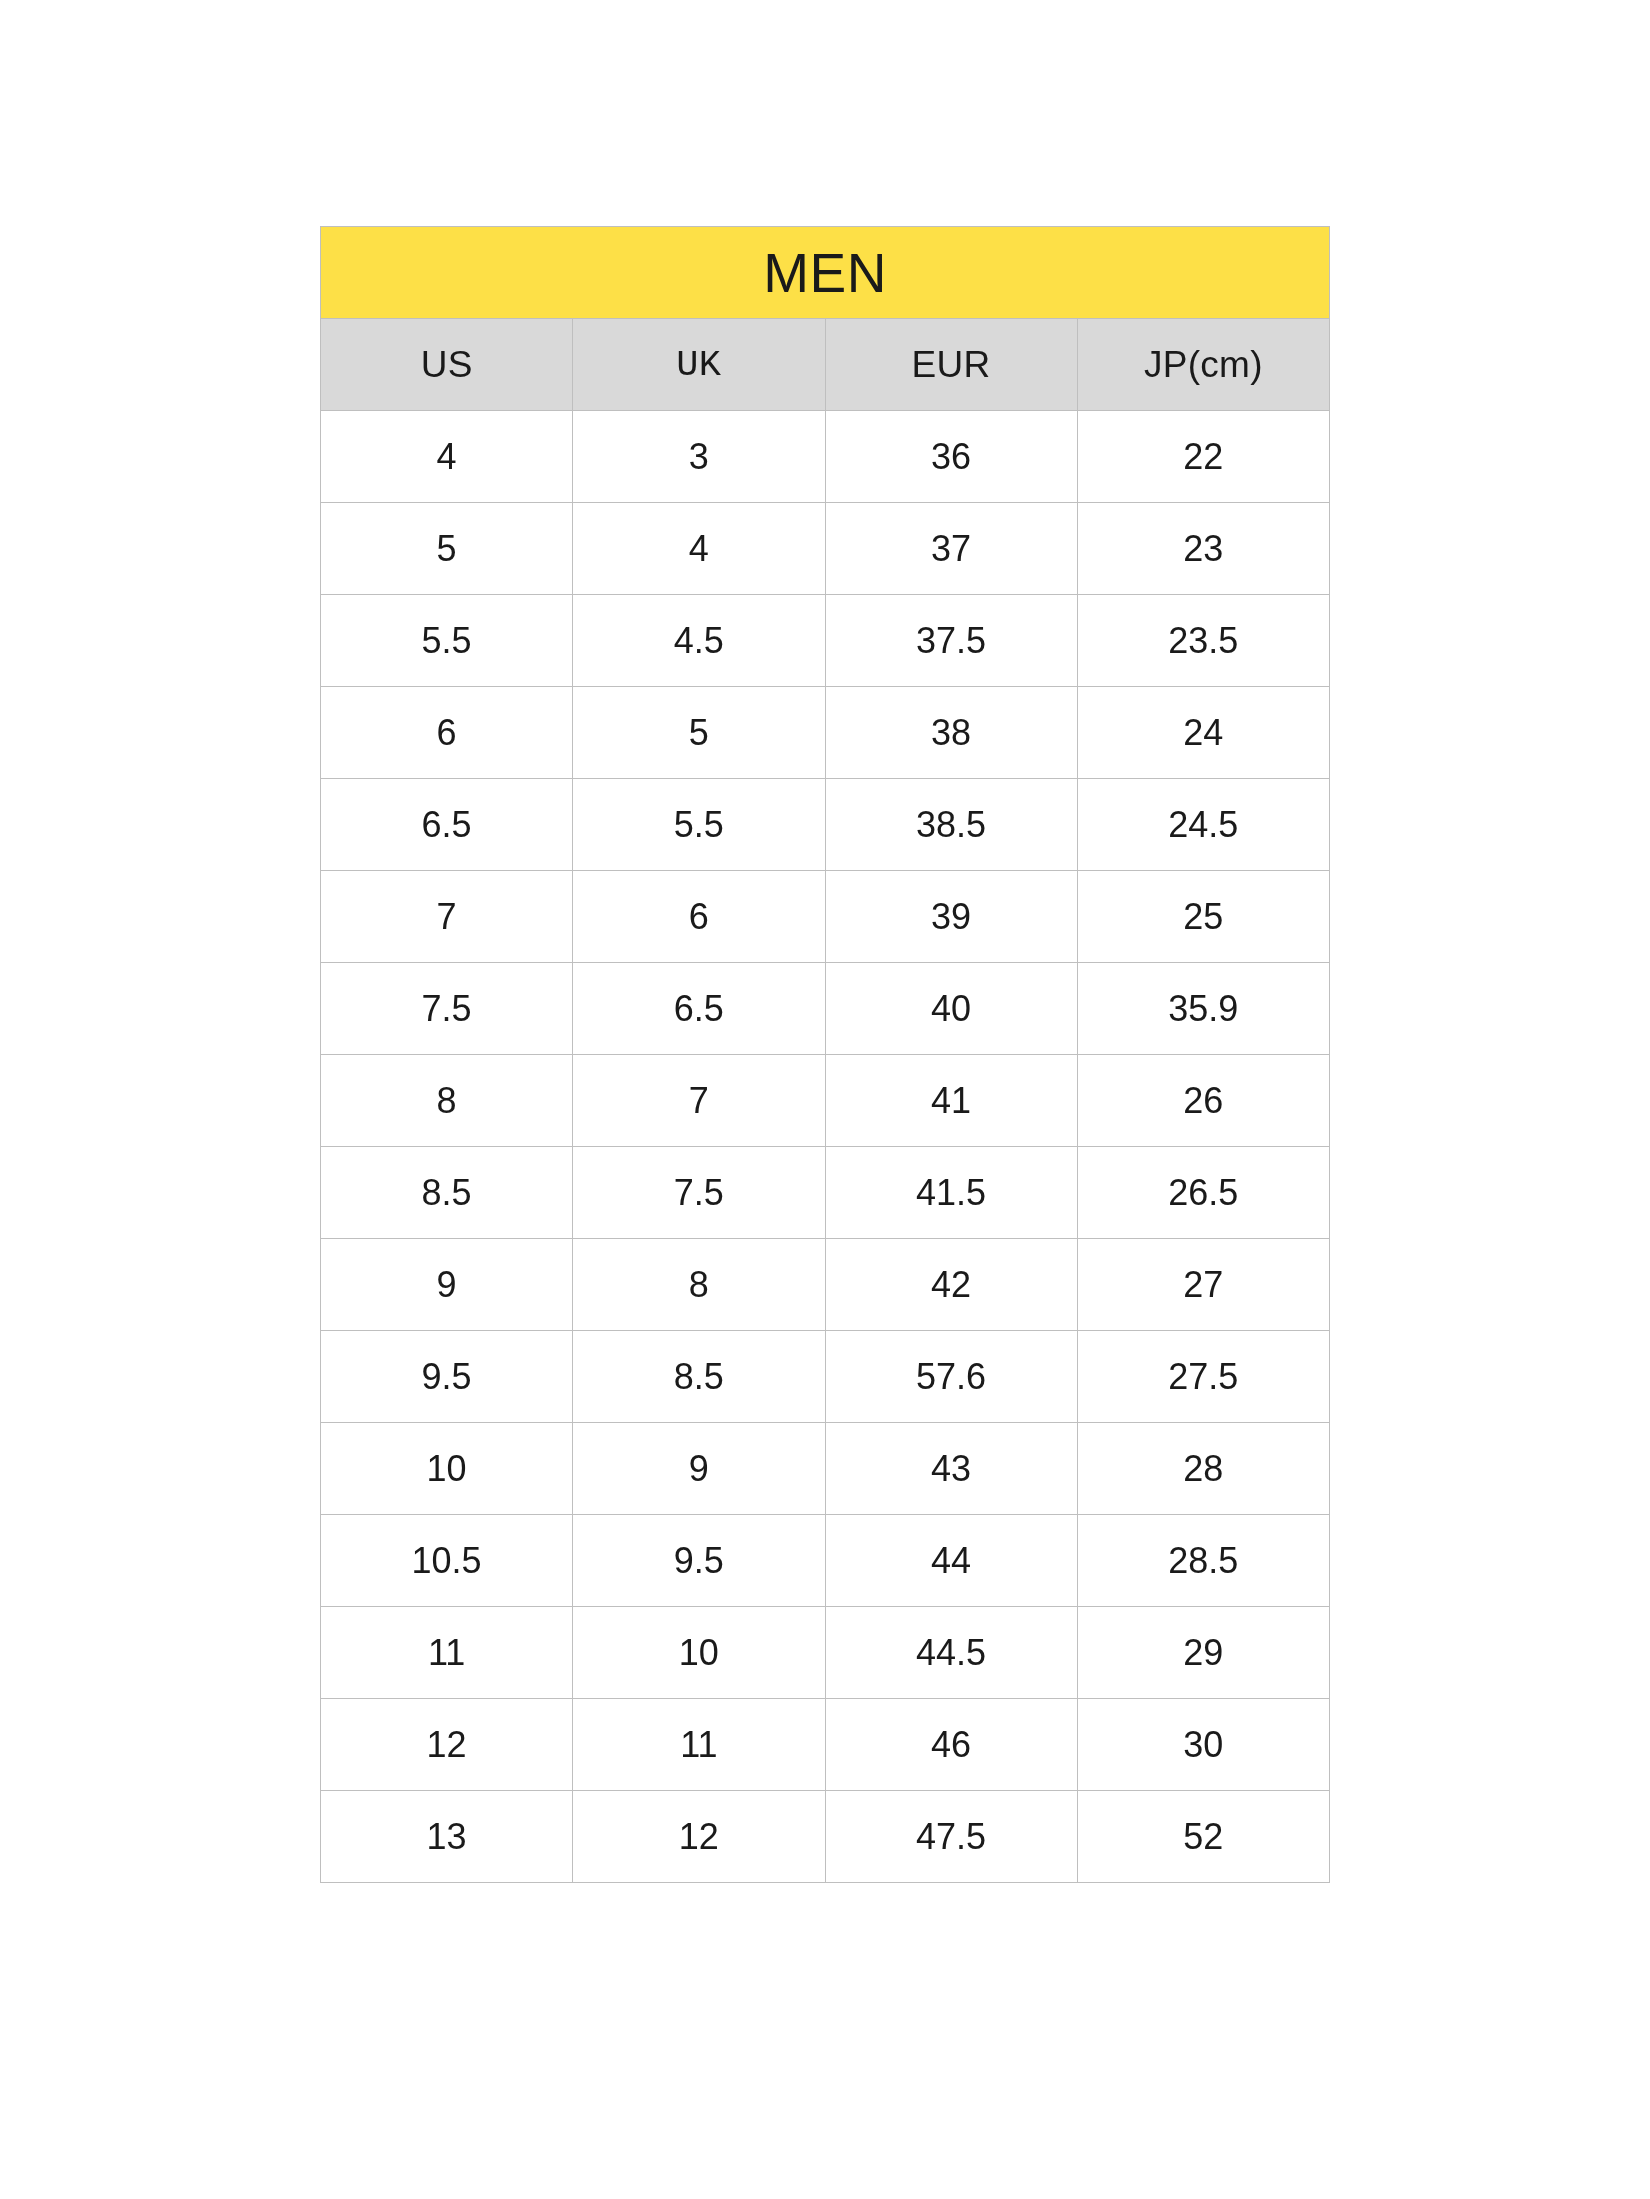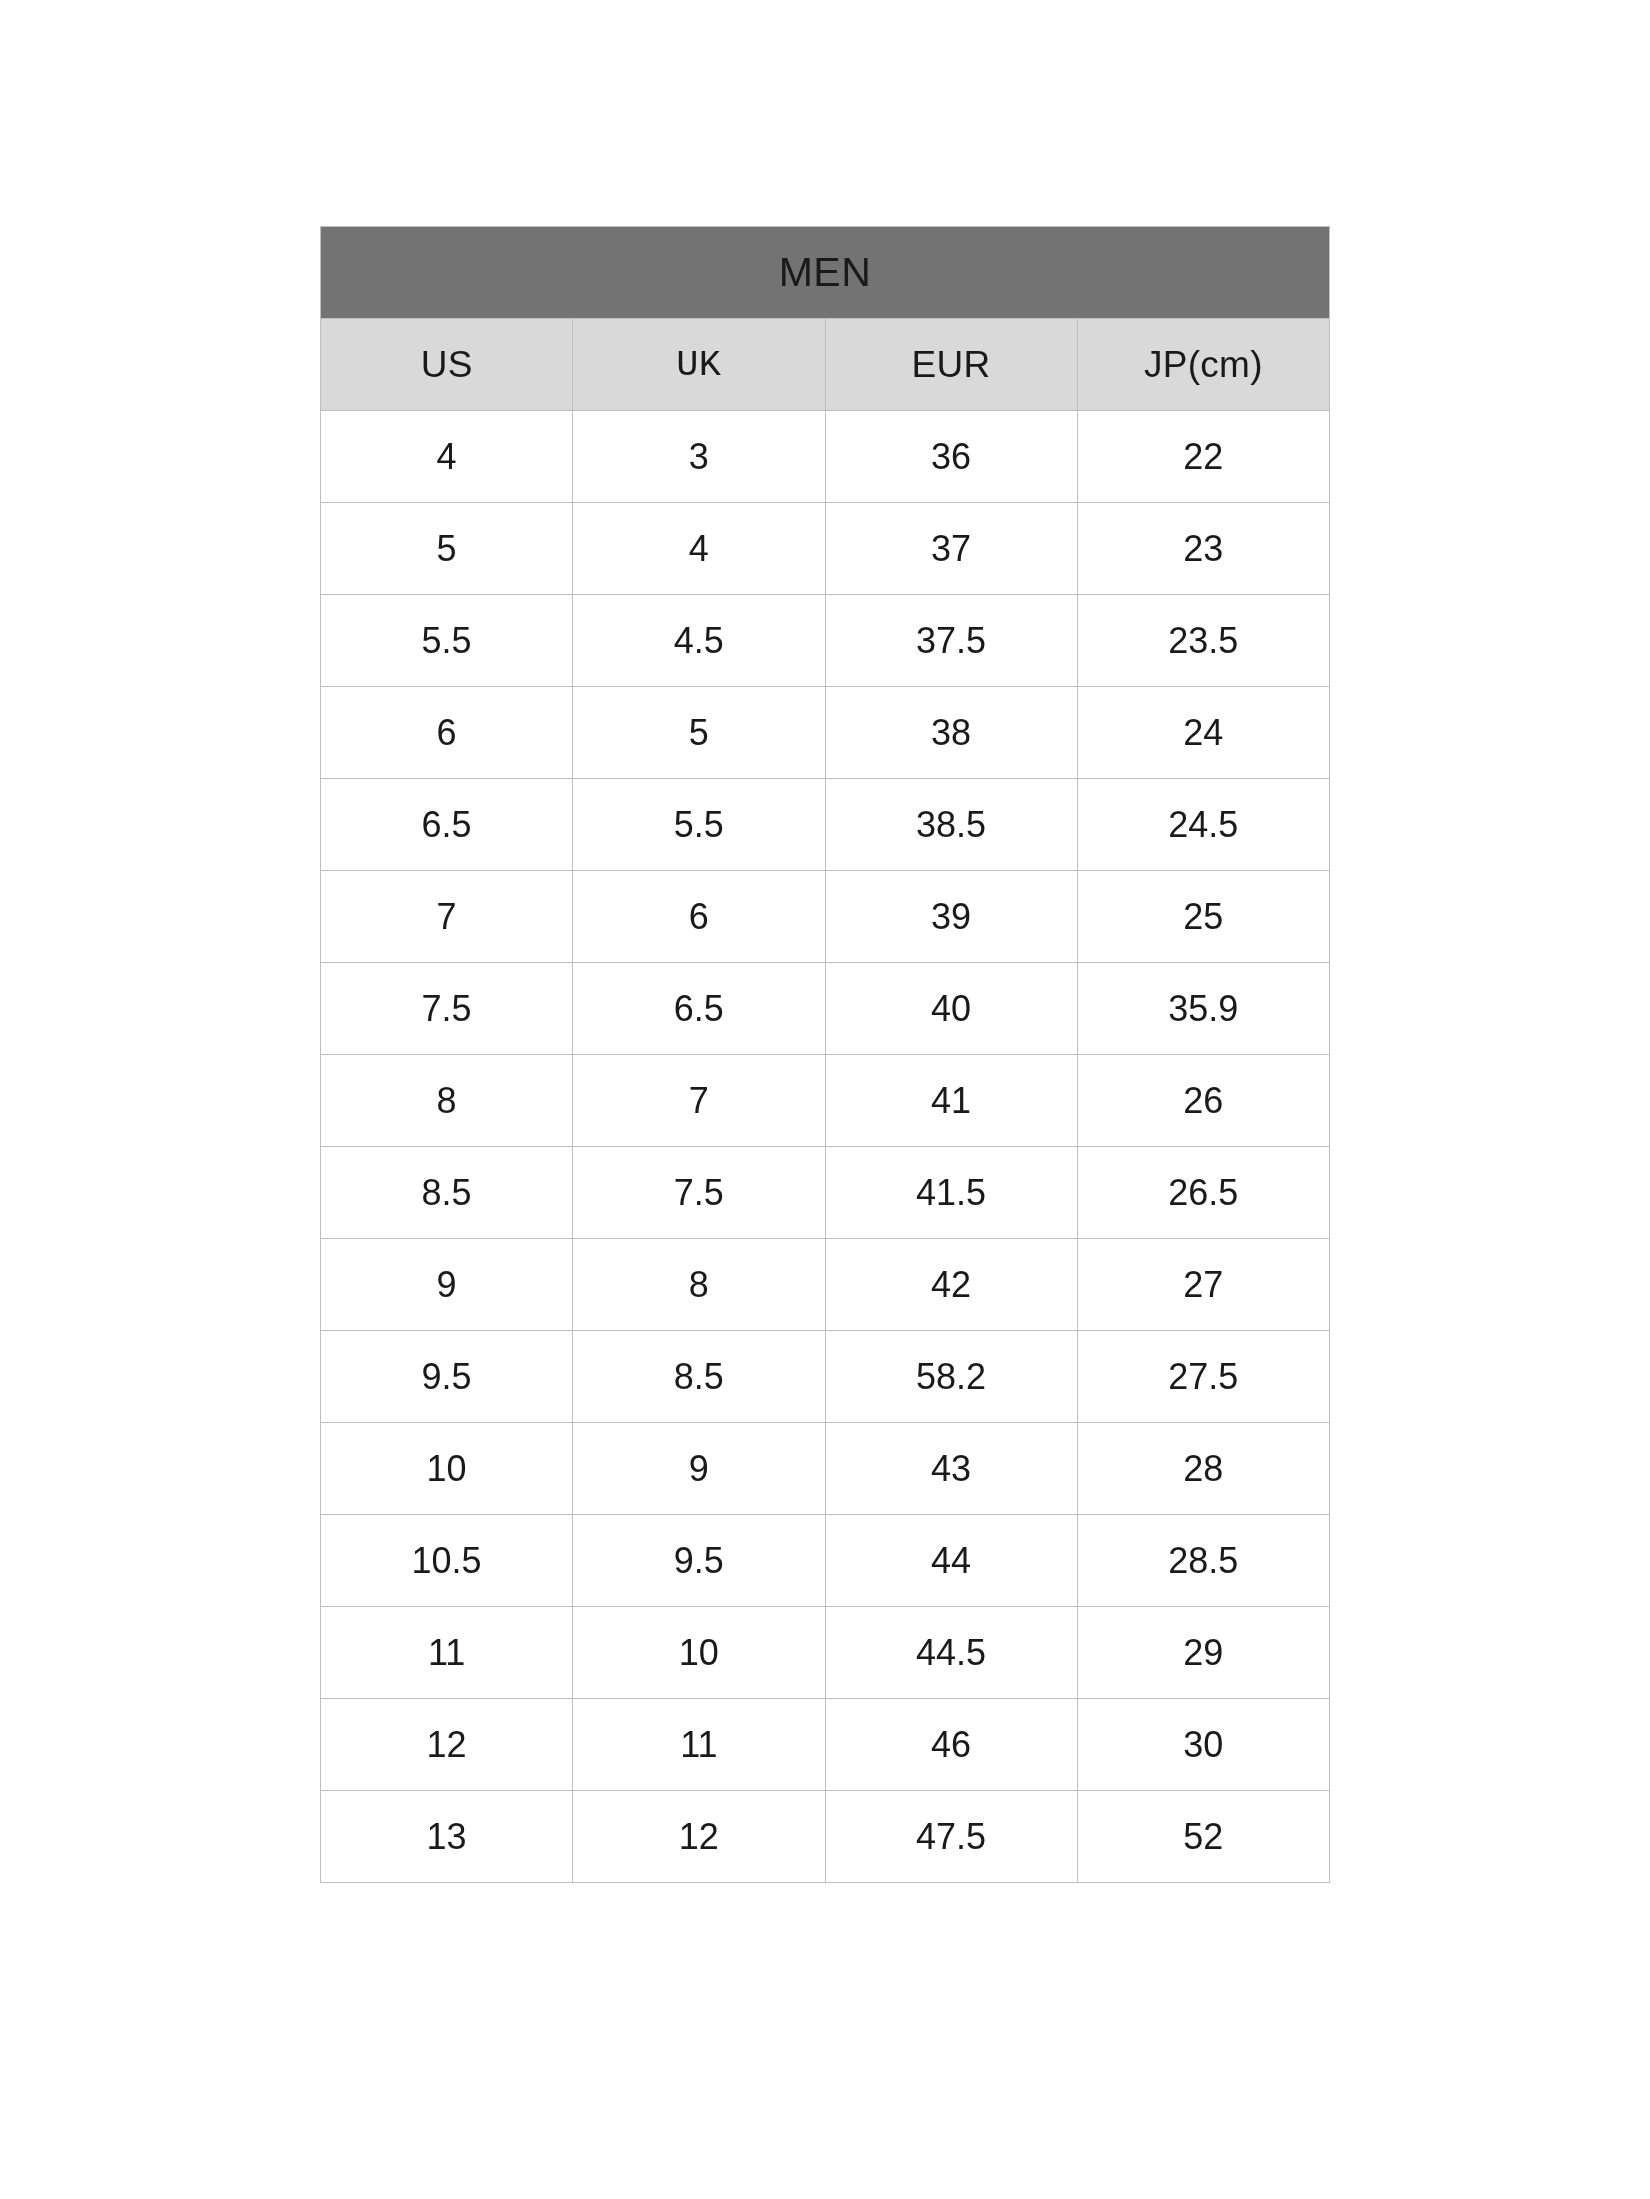--- a/index.html
+++ b/index.html
@@ -37,22 +37,22 @@
     text-align: center;
     vertical-align: middle;
     padding: 0;
     color: #1a1a1a;
     font-weight: normal;
   }
 
   
   .chart-title-cell {
     height: 91px;
-    background: #737373;
-    font-size: 41px;
+    background: #fde047;
+    font-size: 55px;
     letter-spacing: 0.5px;
   }
 
   
   .chart-head-cell {
     height: 91px;
     background: #d9d9d9;
     font-size: 37px;
     letter-spacing: 0.3px;
     margin-left: 36px;
@@ -145,21 +145,21 @@
       </tr>
       <tr>
         <td class="chart-cell">9</td>
         <td class="chart-cell">8</td>
         <td class="chart-cell">42</td>
         <td class="chart-cell">27</td>
       </tr>
       <tr>
         <td class="chart-cell">9.5</td>
         <td class="chart-cell">8.5</td>
-        <td class="chart-cell">58.2</td>
+        <td class="chart-cell">57.6</td>
         <td class="chart-cell">27.5</td>
       </tr>
       <tr>
         <td class="chart-cell">10</td>
         <td class="chart-cell">9</td>
         <td class="chart-cell">43</td>
         <td class="chart-cell">28</td>
       </tr>
       <tr>
         <td class="chart-cell">10.5</td>

